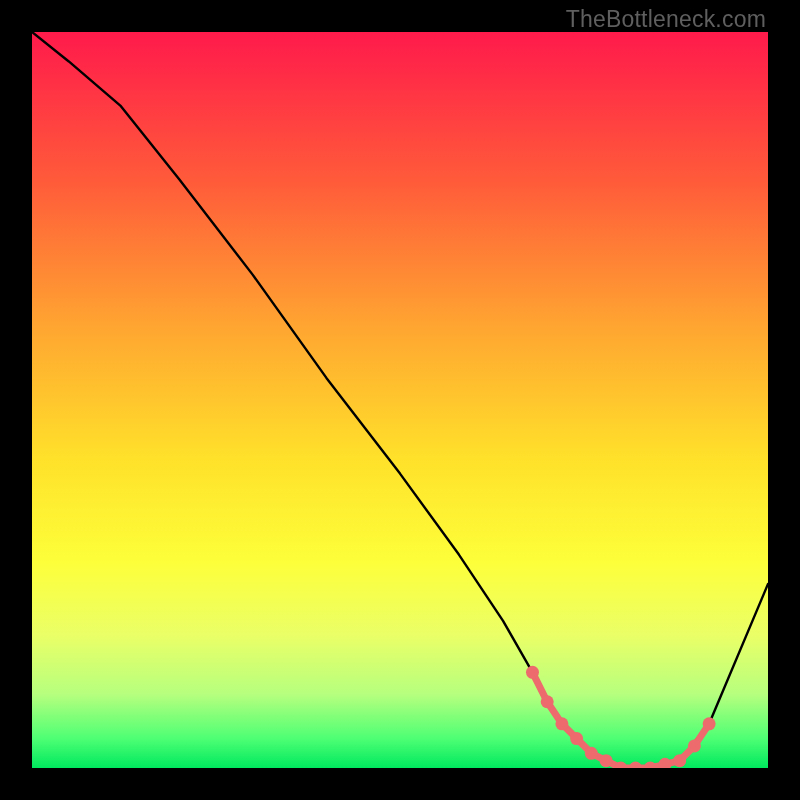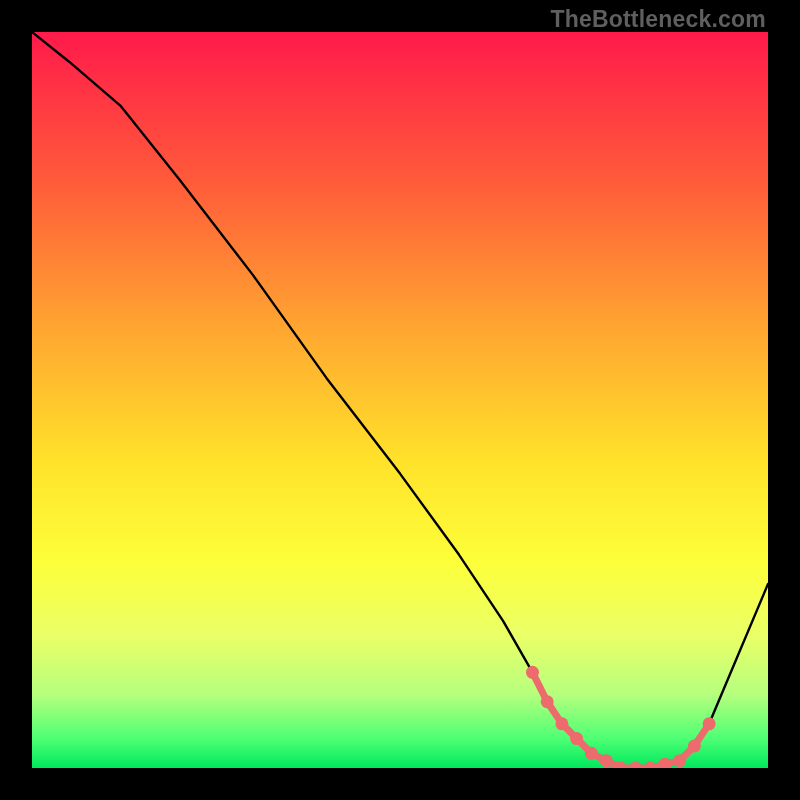--- a/index.html
+++ b/index.html
@@ -25,21 +25,21 @@
     width: 736px;
     height: 736px;
   }
   .watermark {
     position: absolute;
     top: 6px;
     right: 34px;
     color: #5f5f5f;
     font-family: Arial, Helvetica, sans-serif;
     font-size: 23px;
-    font-weight: 700;
+    font-weight: 400;
     letter-spacing: 0.2px;
   }
   svg { display: block; }
 </style>
 </head>
 <body>
 
 <div class="frame">
   <svg class="plot" viewBox="0 0 736 736">
     <defs>

